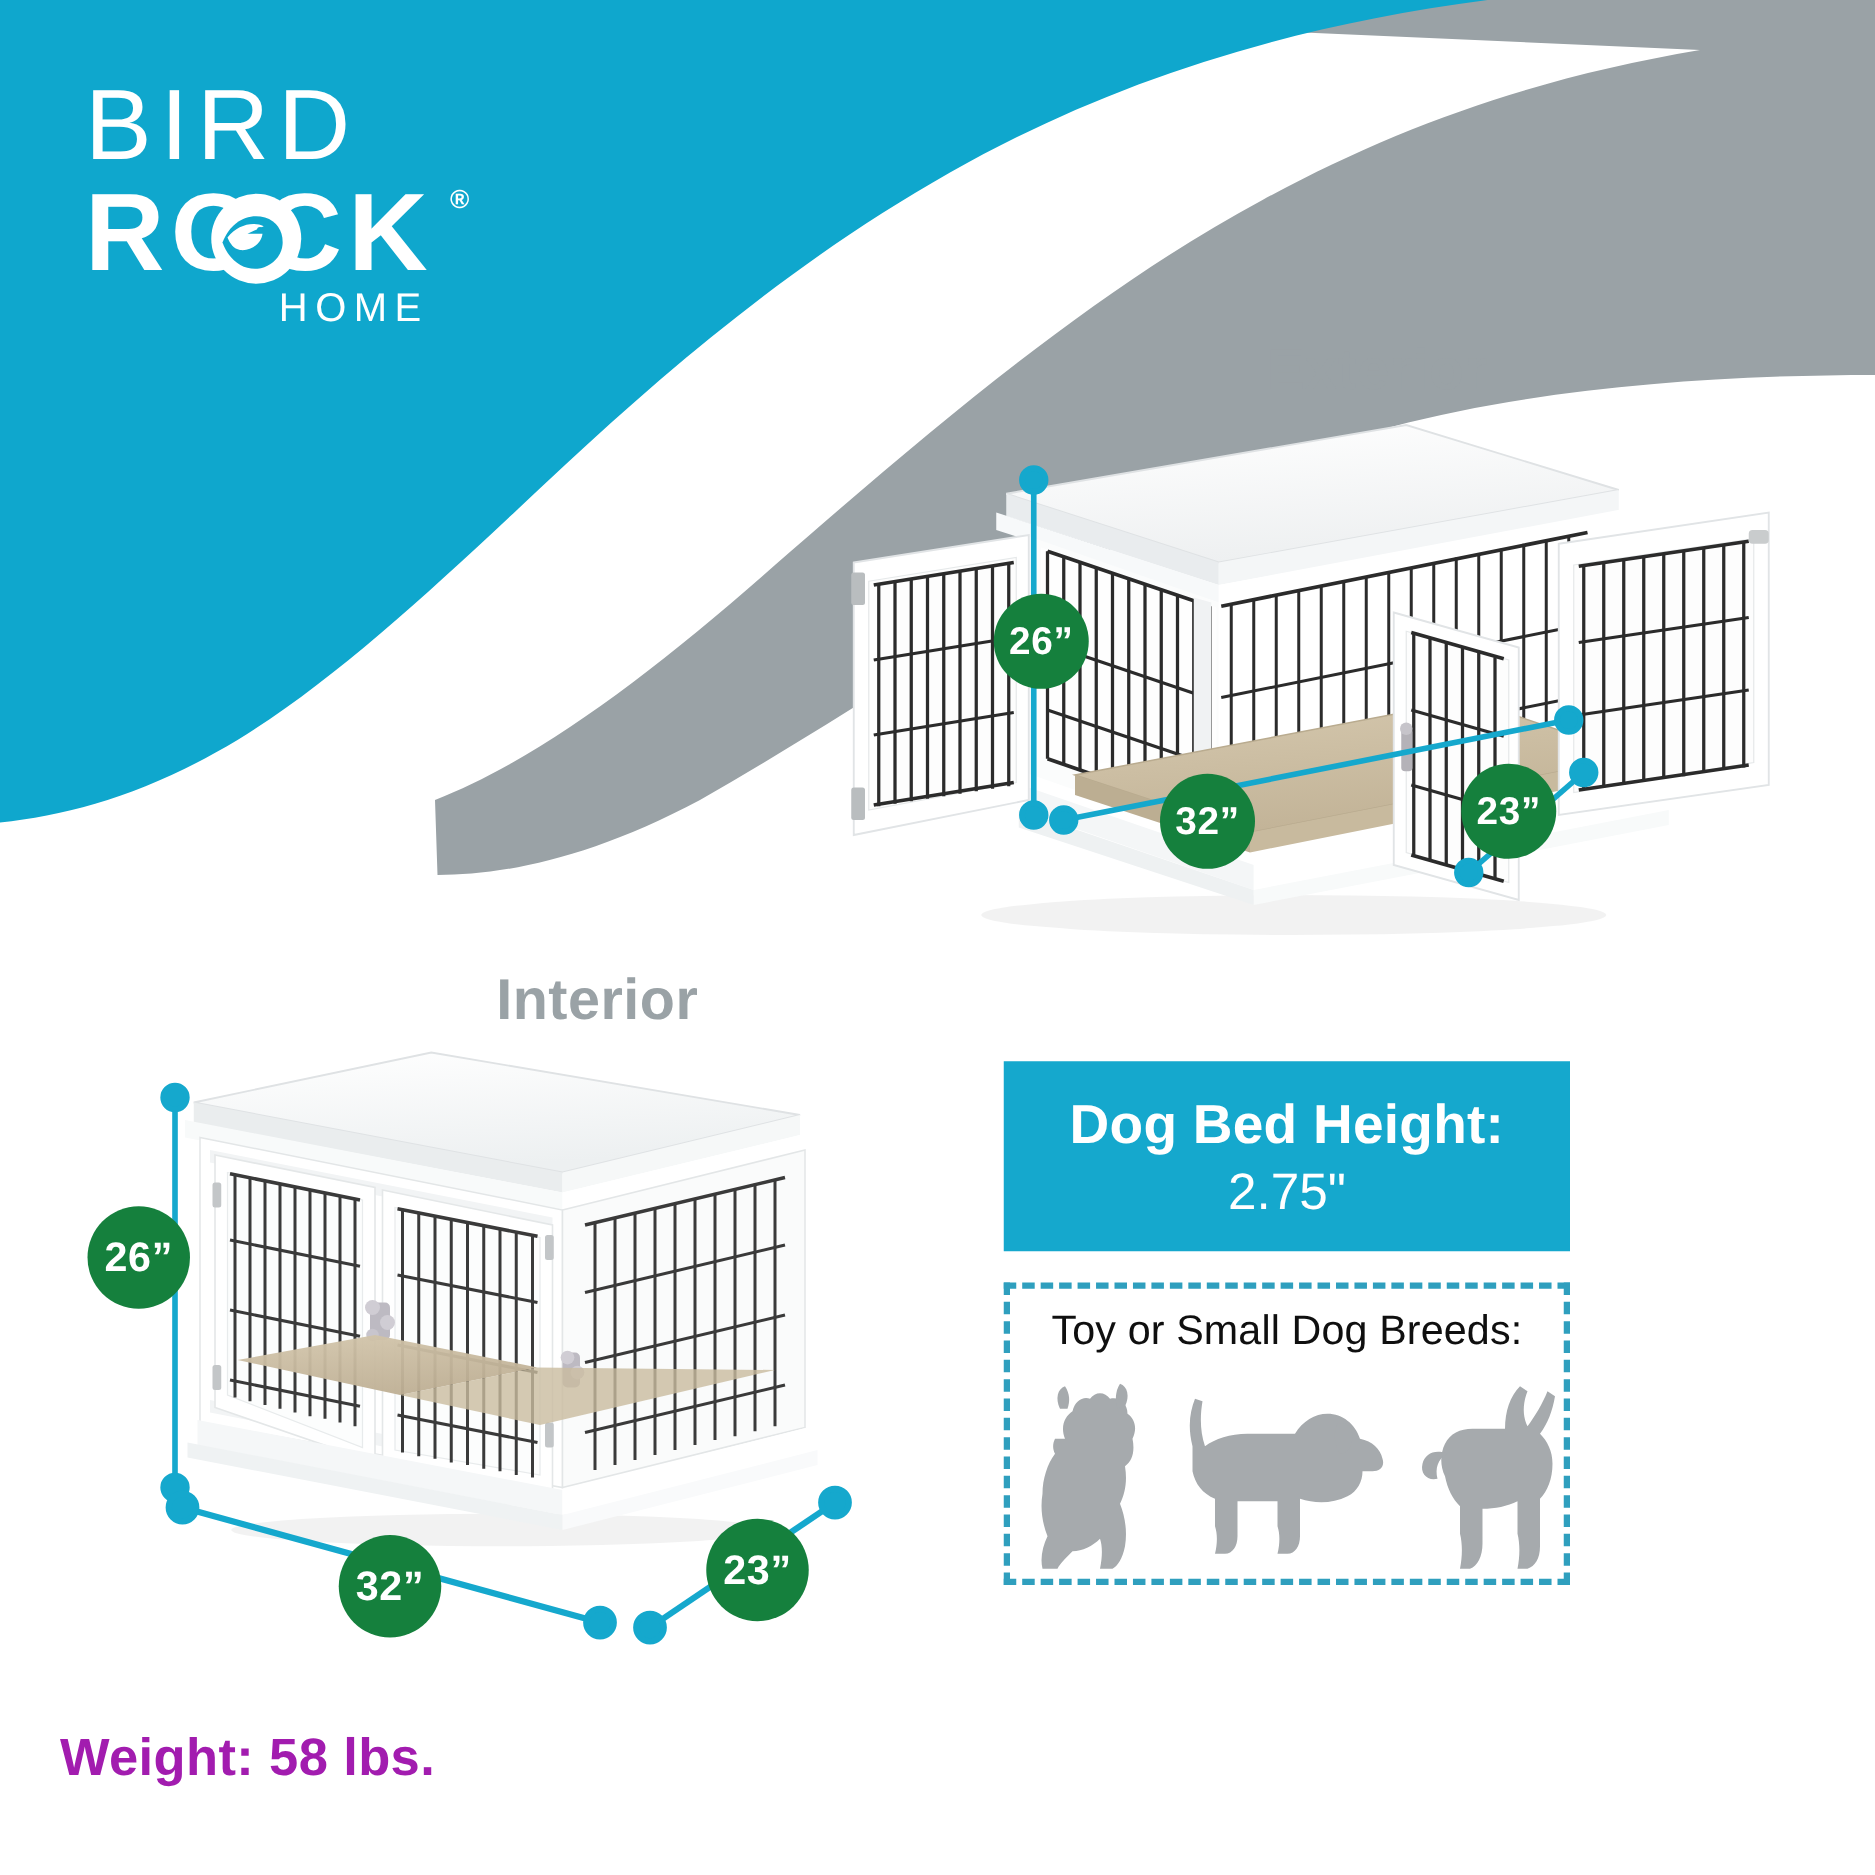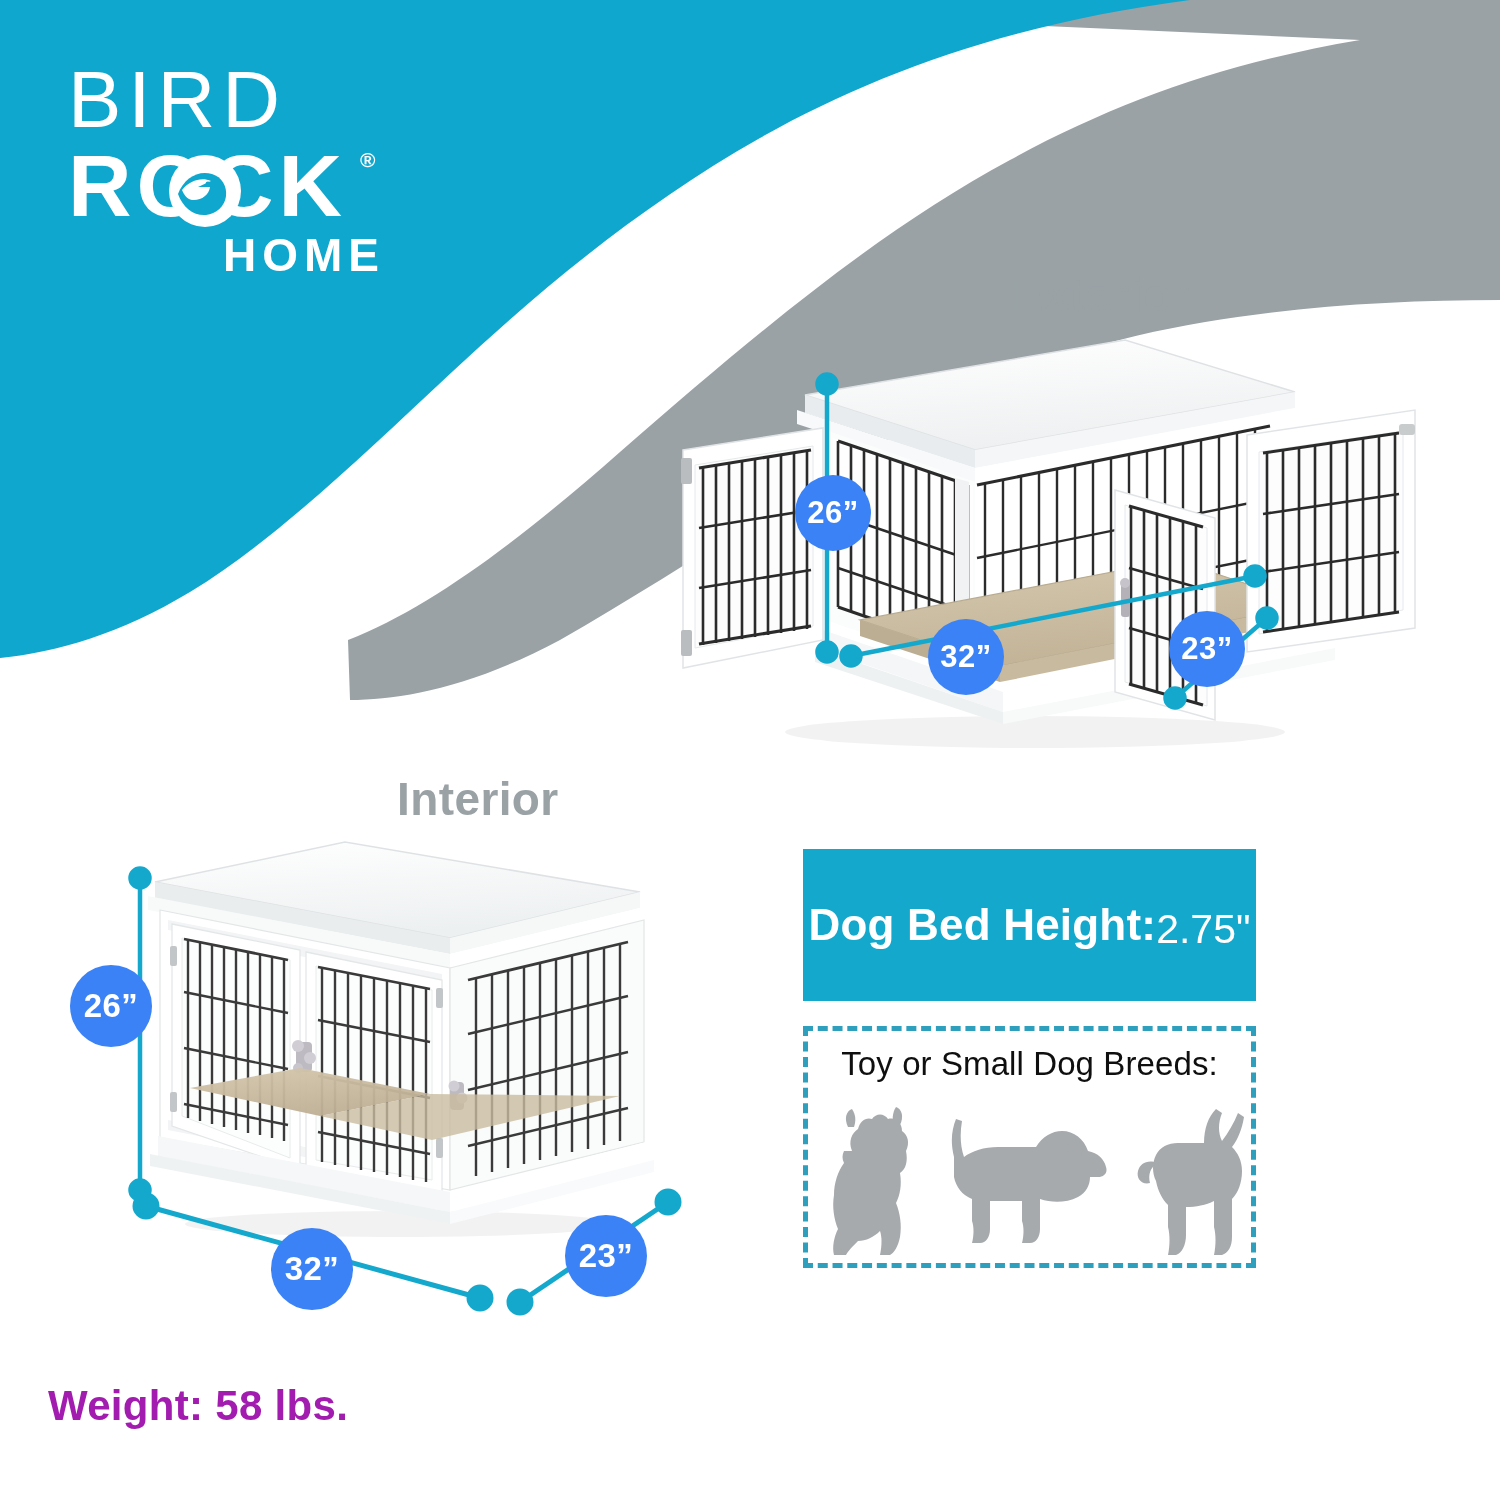--- a/index.html
+++ b/index.html
@@ -23,21 +23,21 @@
   }
   .logo-rock-row{position:relative;height:92px;margin-top:4px;}
   .logo-rock{
     font-size:88px;letter-spacing:5px;line-height:1;
     font-weight:700;position:absolute;left:0;top:0;
   }
   .logo-reg{
     position:absolute;left:292px;top:6px;font-size:21px;font-weight:700;
   }
   .logo-home{
-    font-size:46px;letter-spacing:6px;font-weight:700;
+    font-size:32px;letter-spacing:6px;font-weight:400;
     margin-left:155px;margin-top:-6px;
   }
 
   
   .badge-circle{
     position:absolute;left:267px;top:348px;width:332px;height:332px;
     border-radius:50%;
     background:radial-gradient(circle at 34% 26%, #63b3e2 0%, #52a8dd 42%, #3f99d4 100%);
     box-shadow:10px 14px 26px rgba(0,0,0,0.13);
     display:flex;align-items:center;justify-content:center;
@@ -56,39 +56,39 @@
   #caption-interior{left:397px;top:772px;}
 
   
   .render{position:absolute;}
   #render-exterior{left:655px;top:300px;width:800px;height:470px;}
   #render-interior{left:120px;top:820px;width:560px;height:430px;}
 
   
   .dim-badge{
     position:absolute;border-radius:50%;
-    background:#3b82f6;color:#fff;font-weight:700;
+    background:#15803d;color:#fff;font-weight:700;
     display:flex;align-items:center;justify-content:center;
     letter-spacing:0.5px;
   }
   .dim-lg{width:76px;height:76px;font-size:31px;}
   .dim-xl{width:82px;height:82px;font-size:33px;}
 
   #dim-ext-26{left:795px;top:475px;}
   #dim-ext-32{left:928px;top:619px;}
   #dim-ext-23{left:1169px;top:611px;}
   #dim-int-26{left:70px;top:965px;}
   #dim-int-32{left:271px;top:1228px;}
   #dim-int-23{left:565px;top:1215px;}
 
   
   .bed-panel{
     position:absolute;left:803px;top:849px;width:453px;height:152px;
     background:#15a8cd;
-    display:flex;flex-direction:row;align-items:center;justify-content:center;
+    display:flex;flex-direction:column;align-items:center;justify-content:center;
     color:#ffffff;
   }
   .bed-panel-title{font-size:44px;font-weight:700;letter-spacing:0.2px;line-height:1.1;}
   .bed-panel-value{font-size:41px;font-weight:400;margin-top:8px;line-height:1;}
 
   
   .breeds-box{
     position:absolute;left:803px;top:1026px;width:453px;height:242px;
     border:5px dashed #2f9fbe;
     background:#ffffff;

